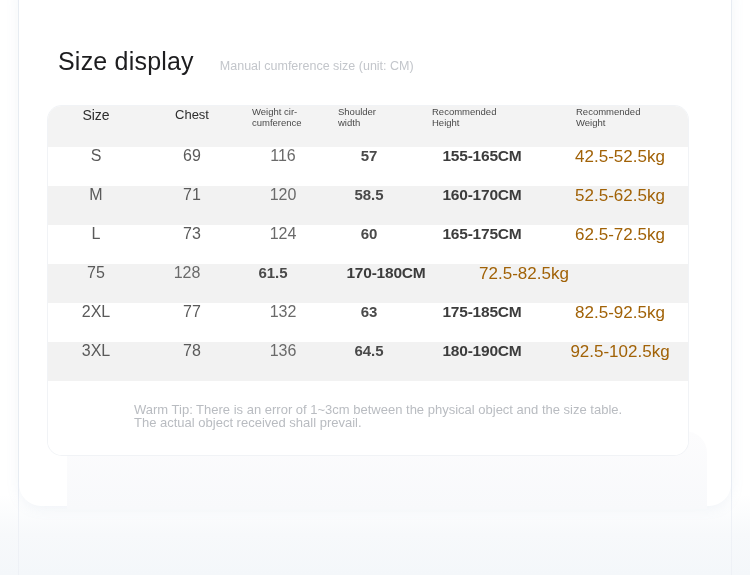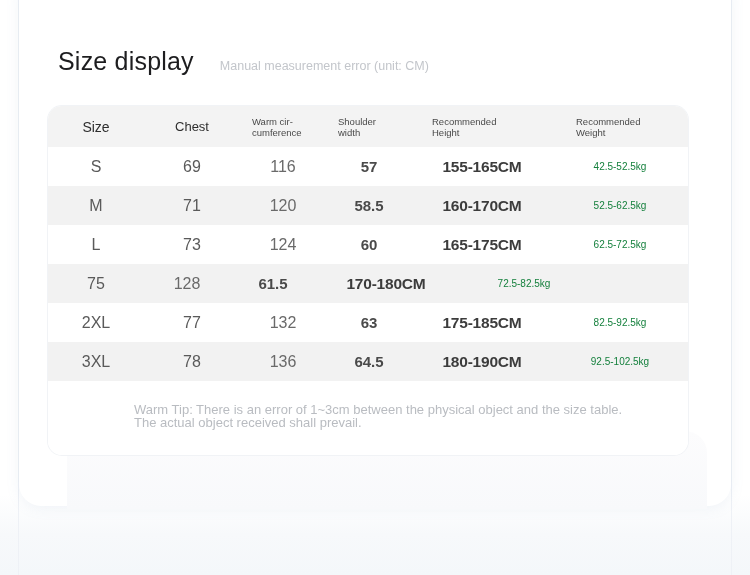--- a/index.html
+++ b/index.html
@@ -97,21 +97,20 @@
     left: 48px;
     top: 106px;
     width: 640px;
     border-radius: 14px;
     overflow: hidden;
     background: #ffffff;
     box-shadow: 0 0 0 1px rgba(240, 242, 245, 0.9);
   }
   .trow {
     display: flex;
-    align-items: center;
     width: 100%;
     box-sizing: border-box;
   }
 
   
   .thead {
     height: 41px;
     background: #f3f3f3;
   }
   .thead .cell {
@@ -176,22 +175,22 @@
     color: #4a4a4a;
     font-weight: 600;
   }
   .tbody-row .c-height {
     font-size: 15.5px;
     color: #3c3c3c;
     font-weight: 700;
     letter-spacing: -0.2px;
   }
   .tbody-row .c-weight {
-    font-size: 10px;
-    color: #15803d;
+    font-size: 17px;
+    color: #a16207;
     font-weight: 400;
   }
 
   
   .tfoot {
     background: #ffffff;
     padding: 22px 0 26px 0;
   }
   .tfoot-text {
     margin: 0 52px 0 86px;
@@ -209,30 +208,30 @@
 
   <div class="edge-rule left"></div>
   <div class="edge-rule right"></div>
 
   <div class="card">
     <div class="card-inner-panel"></div>
   </div>
 
   <div class="heading-row">
     <div class="heading-title">Size display</div>
-    <div class="heading-sub">Manual measurement error (unit: CM)</div>
+    <div class="heading-sub">Manual cumference size (unit: CM)</div>
   </div>
 
   <div class="size-table">
 
     <div class="trow thead">
       <div class="cell c-size">Size</div>
       <div class="cell c-length">Chest</div>
       <div class="cell c-chest">
-        <div>Warm cir-</div>
+        <div>Weight cir-</div>
         <div>cumference</div>
       </div>
       <div class="cell c-shoulder">
         <div>Shoulder</div>
         <div>width</div>
       </div>
       <div class="cell c-height">
         <div>Recommended</div>
         <div>Height</div>
       </div>

